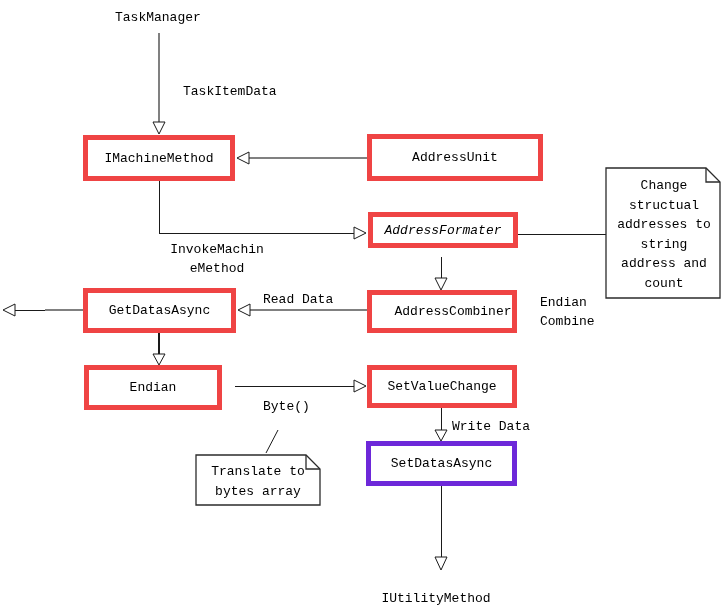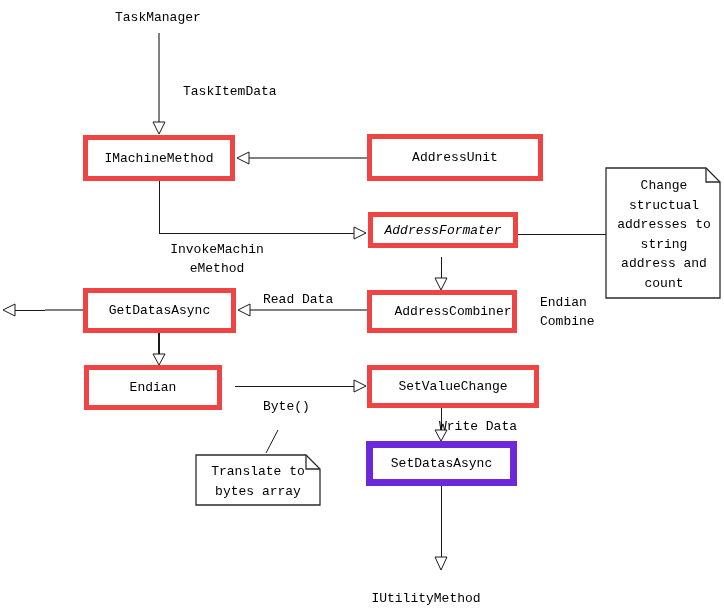--- a/index.html
+++ b/index.html
@@ -14,21 +14,21 @@
   #wires{position:absolute;left:0;top:0;width:724px;height:614px;}
   .node{
     position:absolute;
     box-sizing:border-box;
     border:5px solid #ef4444;
     background:#ffffff;
     display:flex;align-items:center;justify-content:center;
     font-size:13px;line-height:15px;
     white-space:nowrap;
   }
-  .node.thin{border:7px solid #6d28d9;}
+  .node.thin{border:5px solid #6d28d9;}
   .lbl{
     position:absolute;
     font-size:13px;line-height:19px;
     white-space:pre-line;
   }
   .lbl.center{text-align:center;}
   .notetext{
     position:absolute;
     font-size:13px;line-height:19.5px;
     white-space:pre-line;
@@ -112,41 +112,41 @@
   <div class="node" style="left:367px;top:134px;width:176px;height:47px;">AddressUnit</div>
 
   <div class="node" style="left:368px;top:212px;width:150px;height:36px;font-style:italic;">AddressFormater</div>
 
   <div class="node" style="left:367px;top:290px;width:150px;height:43px;padding-left:22px;">AddressCombiner</div>
 
   <div class="node" style="left:83px;top:288px;width:153px;height:45px;">GetDatasAsync</div>
 
   <div class="node" style="left:84px;top:365px;width:138px;height:45px;">Endian</div>
 
-  <div class="node" style="left:367px;top:365px;width:172px;height:43px;">SetValueChange</div>
+  <div class="node" style="left:367px;top:365px;width:150px;height:43px;">SetValueChange</div>
 
   <div class="node thin" style="left:366px;top:441px;width:151px;height:45px;">SetDatasAsync</div>
 
   <div class="lbl" style="left:115px;top:8px;">TaskManager</div>
 
   <div class="lbl" style="left:183px;top:82px;">TaskItemData</div>
 
   <div class="lbl center" style="left:157px;top:240px;width:120px;">InvokeMachin
 eMethod</div>
 
   <div class="lbl" style="left:263px;top:290px;">Read Data</div>
 
   <div class="lbl" style="left:540px;top:293px;">Endian
 Combine</div>
 
   <div class="lbl" style="left:263px;top:397px;">Byte()</div>
 
-  <div class="lbl" style="left:439px;top:417px;">Write Data</div>
+  <div class="lbl" style="left:452px;top:417px;">Write Data</div>
 
-  <div class="lbl center" style="left:370px;top:589px;width:112px;">IUtilityMethod</div>
+  <div class="lbl center" style="left:380px;top:589px;width:112px;">IUtilityMethod</div>
 
   <div class="notetext" style="left:611px;top:176px;width:106px;text-align:center;">Change
 structual
 addresses to
 string
 address and
 count</div>
 
   <div class="notetext center" style="left:197px;top:462px;width:122px;text-align:center;">Translate to
 bytes array</div>

